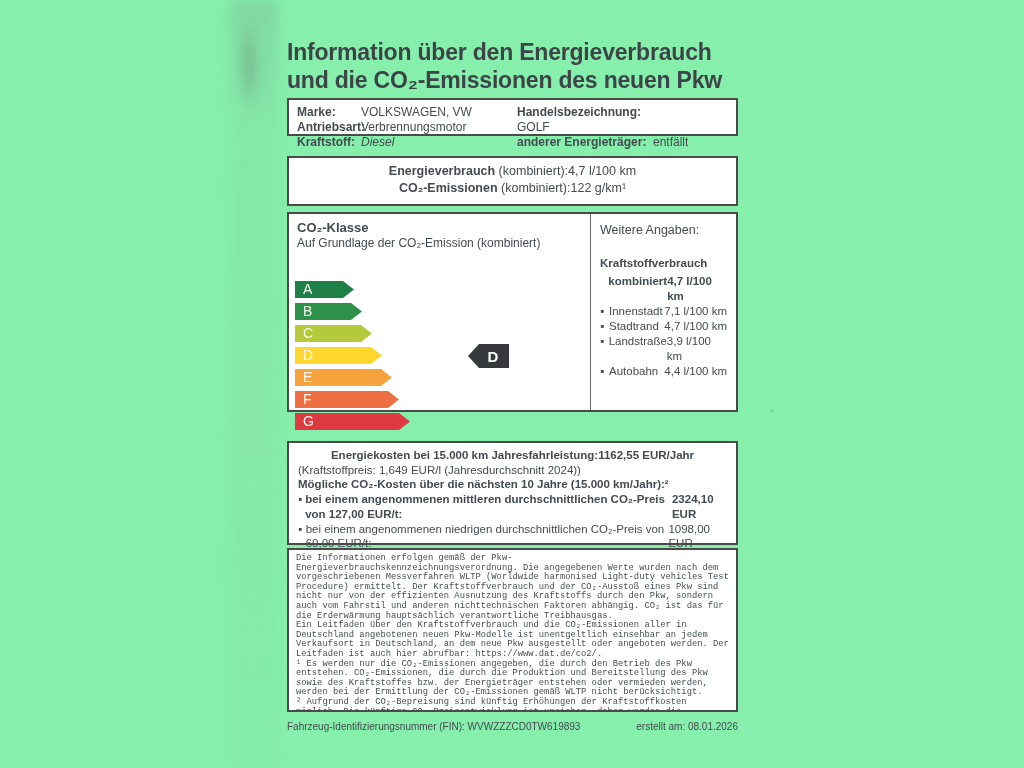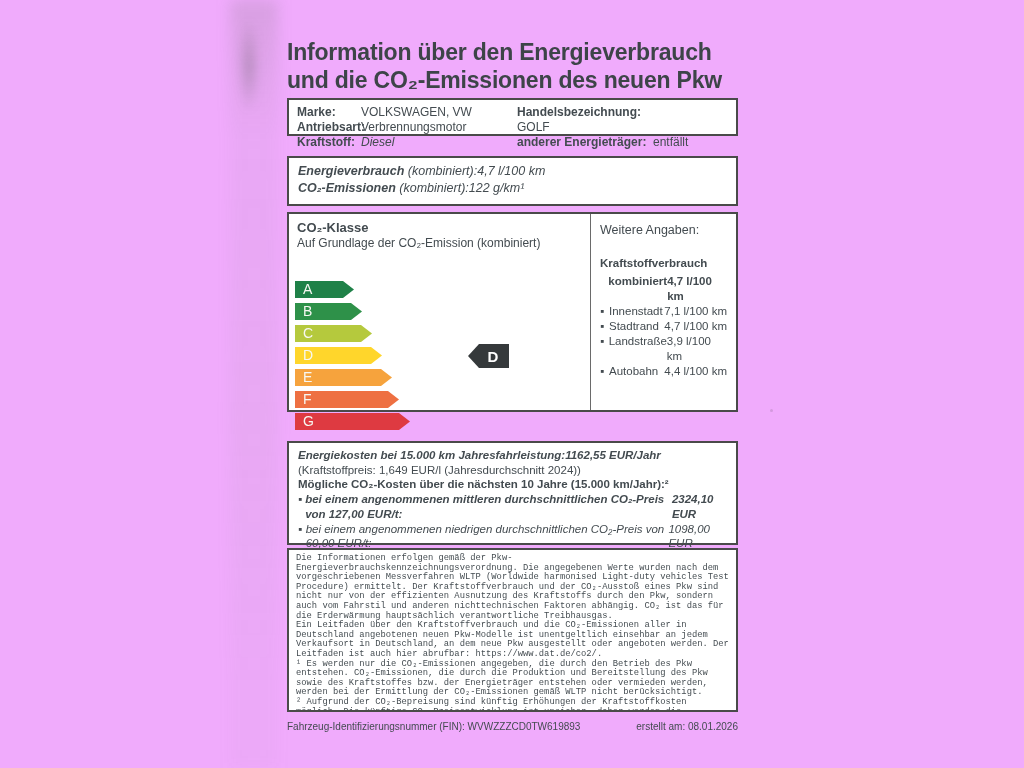--- a/index.html
+++ b/index.html
@@ -1,17 +1,17 @@
 <!DOCTYPE html>
 <html><head>
 <meta charset="utf-8">
 <style>
   html,body{margin:0;padding:0;}
   body{width:1024px;height:768px;background:#ffffff;overflow:hidden;}
-  .page{position:relative;width:1024px;height:768px;background:#f0abfc;
+  .page{position:relative;width:1024px;height:768px;background:#86efac;
         font-family:"Liberation Sans","DejaVu Sans",sans-serif;color:#434b50;}
   
   .scan-smudge{position:absolute;left:230px;top:0;width:48px;height:768px;pointer-events:none;
     background:linear-gradient(to bottom,rgba(110,110,110,.18),rgba(120,120,120,.05) 18%,rgba(140,140,140,.08) 55%,rgba(120,120,120,.03) 90%);
     filter:blur(7px);}
   .scan-blob{position:absolute;left:238px;top:18px;width:22px;height:95px;pointer-events:none;
     background:radial-gradient(ellipse at center,rgba(90,90,90,.30),rgba(90,90,90,0) 70%);filter:blur(4px);}
   .speck{position:absolute;width:3px;height:3px;border-radius:50%;background:rgba(60,60,60,.45);}
 
   .title{position:absolute;left:287px;top:38px;width:460px;font-size:23px;font-weight:bold;
@@ -21,21 +21,21 @@
 
   
   .box-vehicle{top:98px;height:38px;padding:5px 8px;display:grid;
     grid-template-columns:64px 156px 136px 1fr;grid-auto-rows:15px;
     font-size:12px;line-height:15px;}
   .b{font-weight:bold;}
   .it{font-style:italic;}
 
   
   .box-consumption{top:156px;height:50px;padding:5px 9px;font-size:12.5px;line-height:16.5px;}
-  .row-sb{display:flex;justify-content:flex-start;font-style:italic;}
+  .row-sb{display:flex;justify-content:center;}
 
   
   .box-class{top:212px;height:200px;display:flex;padding:0;}
   .class-left{width:302px;border-right:1px solid #6a6a6a;box-sizing:border-box;
     padding:6px 8px;position:relative;}
   .class-heading{font-size:13px;font-weight:bold;line-height:16px;}
   .class-sub{font-size:12px;line-height:15px;}
   .scale{position:absolute;left:6px;top:67px;width:290px;}
   .scale-arrow{height:17px;margin-bottom:5px;display:flex;align-items:center;
     clip-path:polygon(0 0,calc(100% - 11px) 0,100% 50%,calc(100% - 11px) 100%,0 100%);}

